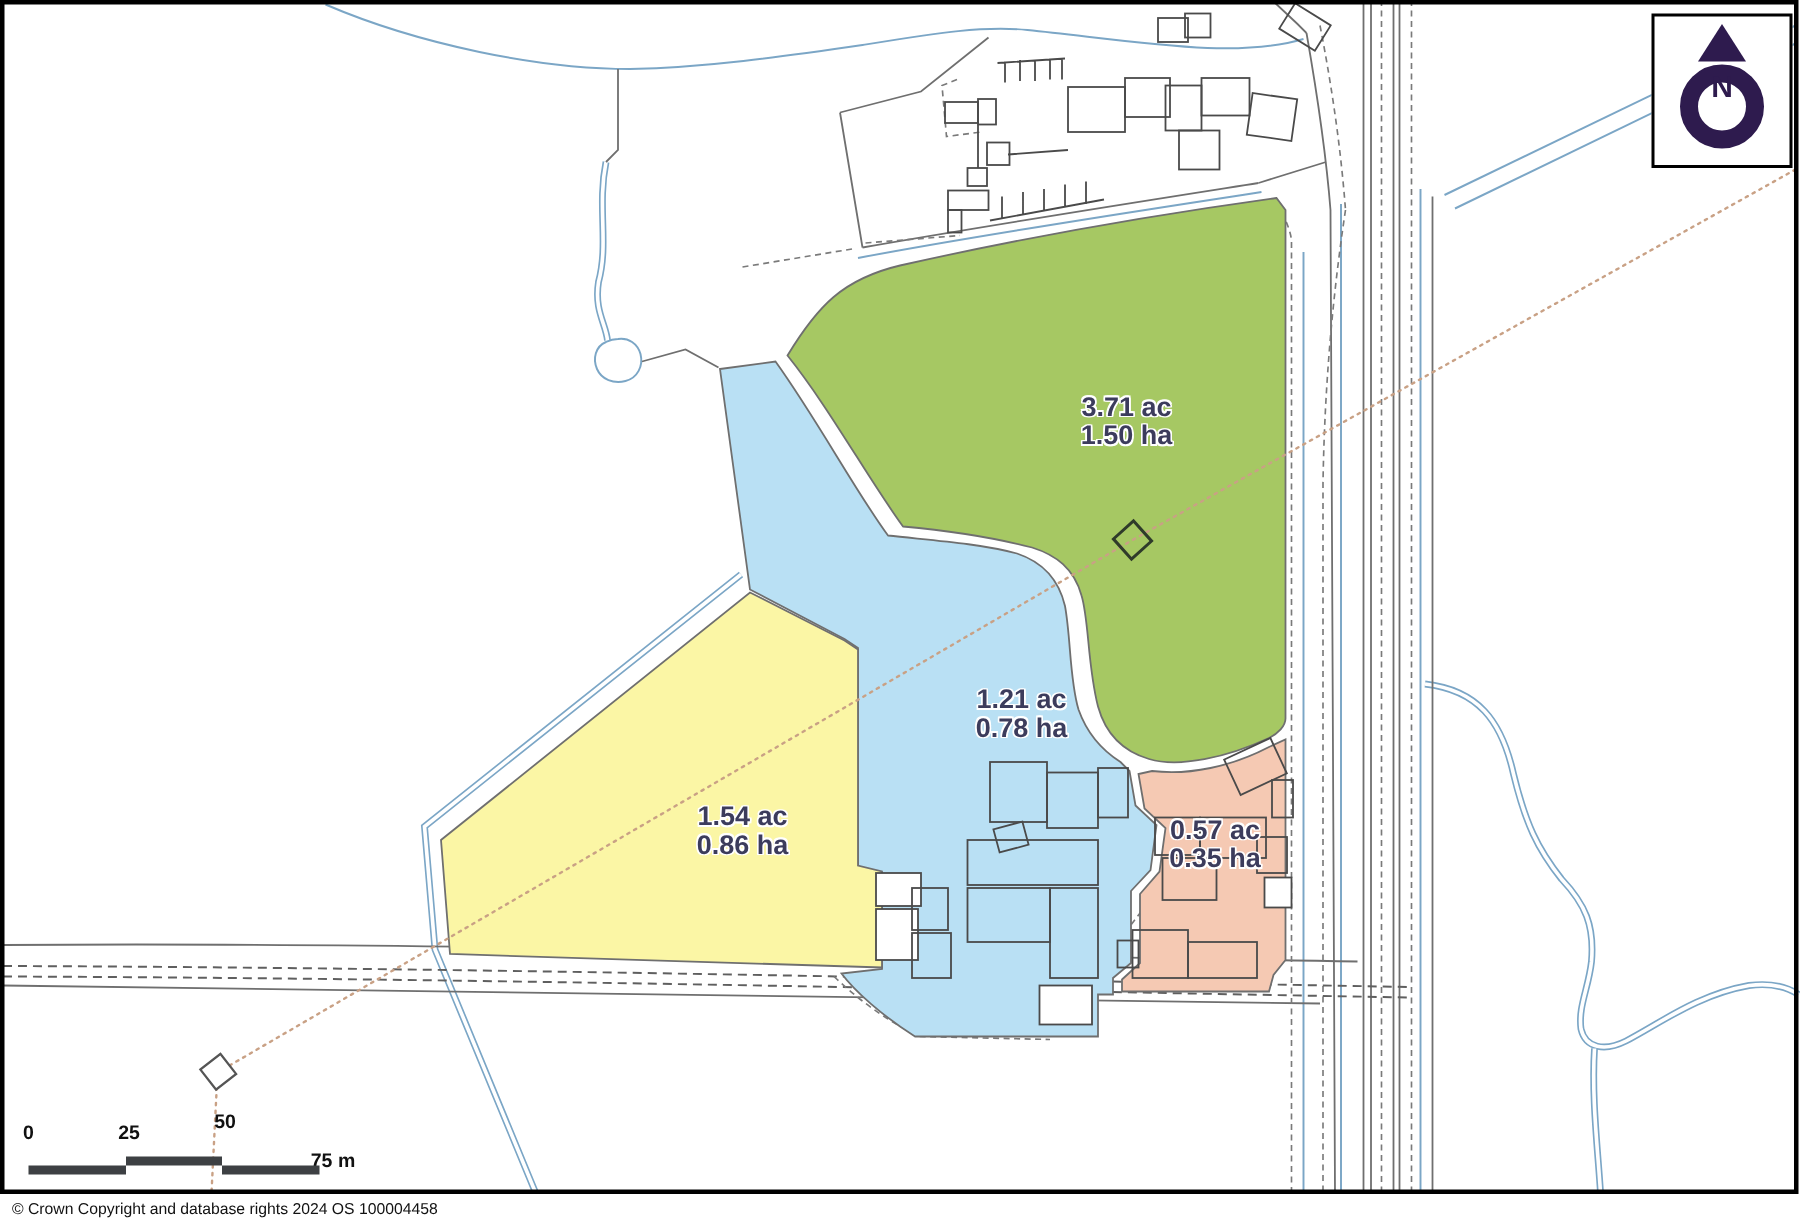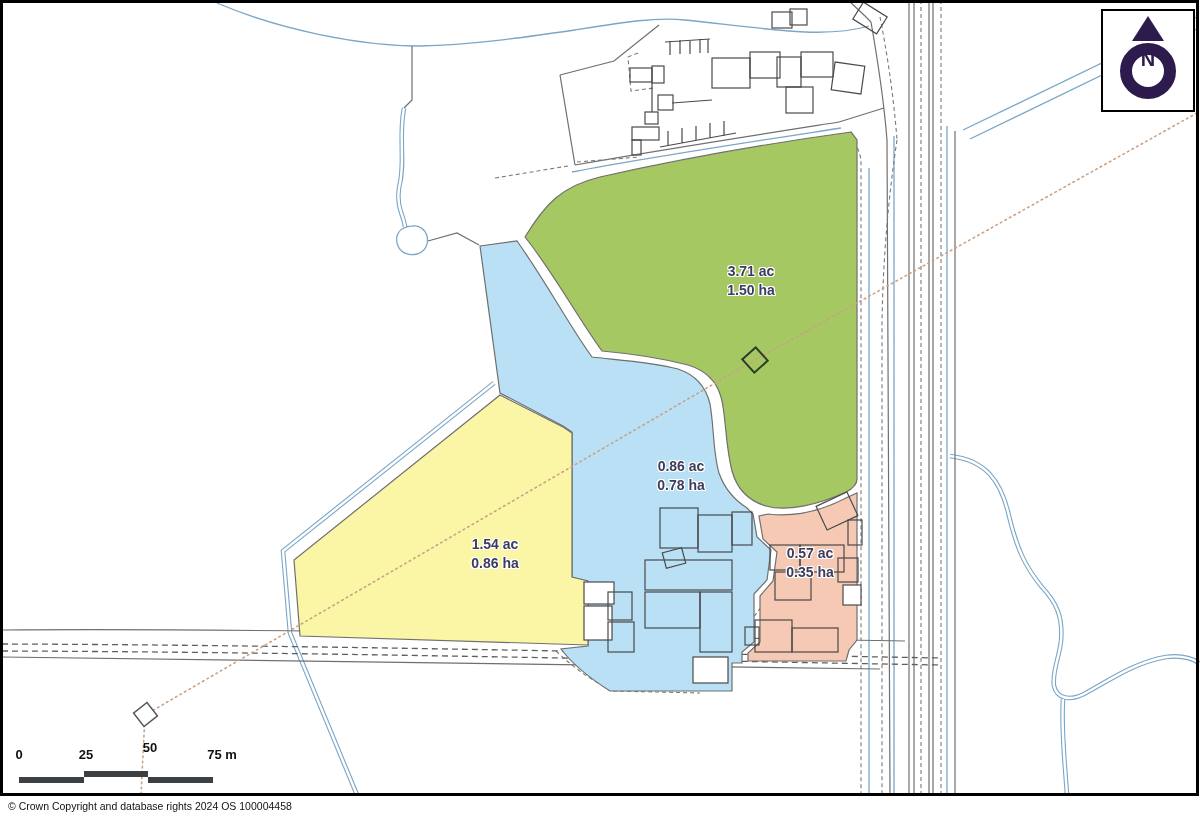--- a/index.html
+++ b/index.html
@@ -15,21 +15,21 @@
   .bound{fill:none;stroke:#6f6f6f;stroke-width:1.2;}
   .dash{fill:none;stroke:#7a7a7a;stroke-width:1.1;stroke-dasharray:4 3;}
   .roaddash{fill:none;stroke:#5f5f5f;stroke-width:1.3;stroke-dasharray:6 4;}
   .bld{fill:none;stroke:#4a4a4a;stroke-width:1.2;}
   .bldw{fill:#ffffff;stroke:#4a4a4a;stroke-width:1.2;}
   .parcel{stroke:#6f6f6f;stroke-width:1.2;}
   .sight{fill:none;stroke:#c9a185;stroke-width:1.6;stroke-dasharray:1.6 3.6;stroke-linecap:round;}
 
   
   .lbl{position:absolute;transform:translate(-50%,-50%);text-align:center;white-space:nowrap;
-       font-weight:700;font-size:14px;line-height:19px;color:#3c3c5c;
+       font-weight:700;font-size:18px;line-height:19px;color:#3c3c5c;
        text-shadow:-1px -1px 0 #fff,1px -1px 0 #fff,-1px 1px 0 #fff,1px 1px 0 #fff,
                    0 -1px 0 #fff,0 1px 0 #fff,-1px 0 0 #fff,1px 0 0 #fff;}
 
   
   .northbox{position:absolute;left:1101px;top:9px;width:94px;height:103px;background:#fff;
             border:2.5px solid #000;box-sizing:border-box;}
   .ntri{position:absolute;left:50%;top:5px;transform:translateX(-50%);width:0;height:0;
         border-left:16px solid transparent;border-right:16px solid transparent;
         border-bottom:25px solid #2e1b4e;}
   .nring{position:absolute;left:50%;top:32px;transform:translateX(-50%);width:32px;height:32px;
@@ -186,21 +186,21 @@
   </g>
 
   <rect class="frame" x="1.5" y="1.5" width="1196" height="793"></rect>
 </svg>
 
   <div class="lbl" style="left:751px;top:281px;">
     <div>3.71 ac</div>
     <div>1.50 ha</div>
   </div>
   <div class="lbl" style="left:681px;top:476px;">
-    <div>0.86 ac</div>
+    <div>1.21 ac</div>
     <div>0.78 ha</div>
   </div>
   <div class="lbl" style="left:495px;top:554px;">
     <div>1.54 ac</div>
     <div>0.86 ha</div>
   </div>
   <div class="lbl" style="left:810px;top:563px;">
     <div>0.57 ac</div>
     <div>0.35 ha</div>
   </div>
@@ -208,21 +208,21 @@
   <div class="northbox">
     <div class="ntri"></div>
     <div class="nring"></div>
     <div class="nletter">N</div>
   </div>
 
   <div>
     <span class="tick" style="left:19px;top:747px;">0</span>
     <span class="tick" style="left:86px;top:747px;text-align:right;">25</span>
     <span class="tick" style="left:150px;top:740px;">50</span>
-    <span class="tick" style="left:222px;top:747px;">75 m</span>
+    <span class="tick" style="left:222px;top:766px;">75 m</span>
     <div class="seg" style="left:19px;top:777px;width:65px;"></div>
     <div class="seg" style="left:84px;top:771px;width:64px;"></div>
     <div class="seg" style="left:148px;top:777px;width:65px;"></div>
   </div>
 
   <div class="copyright">© Crown Copyright and database rights 2024 OS 100004458</div>
 
 </div>
 
 </body></html>

